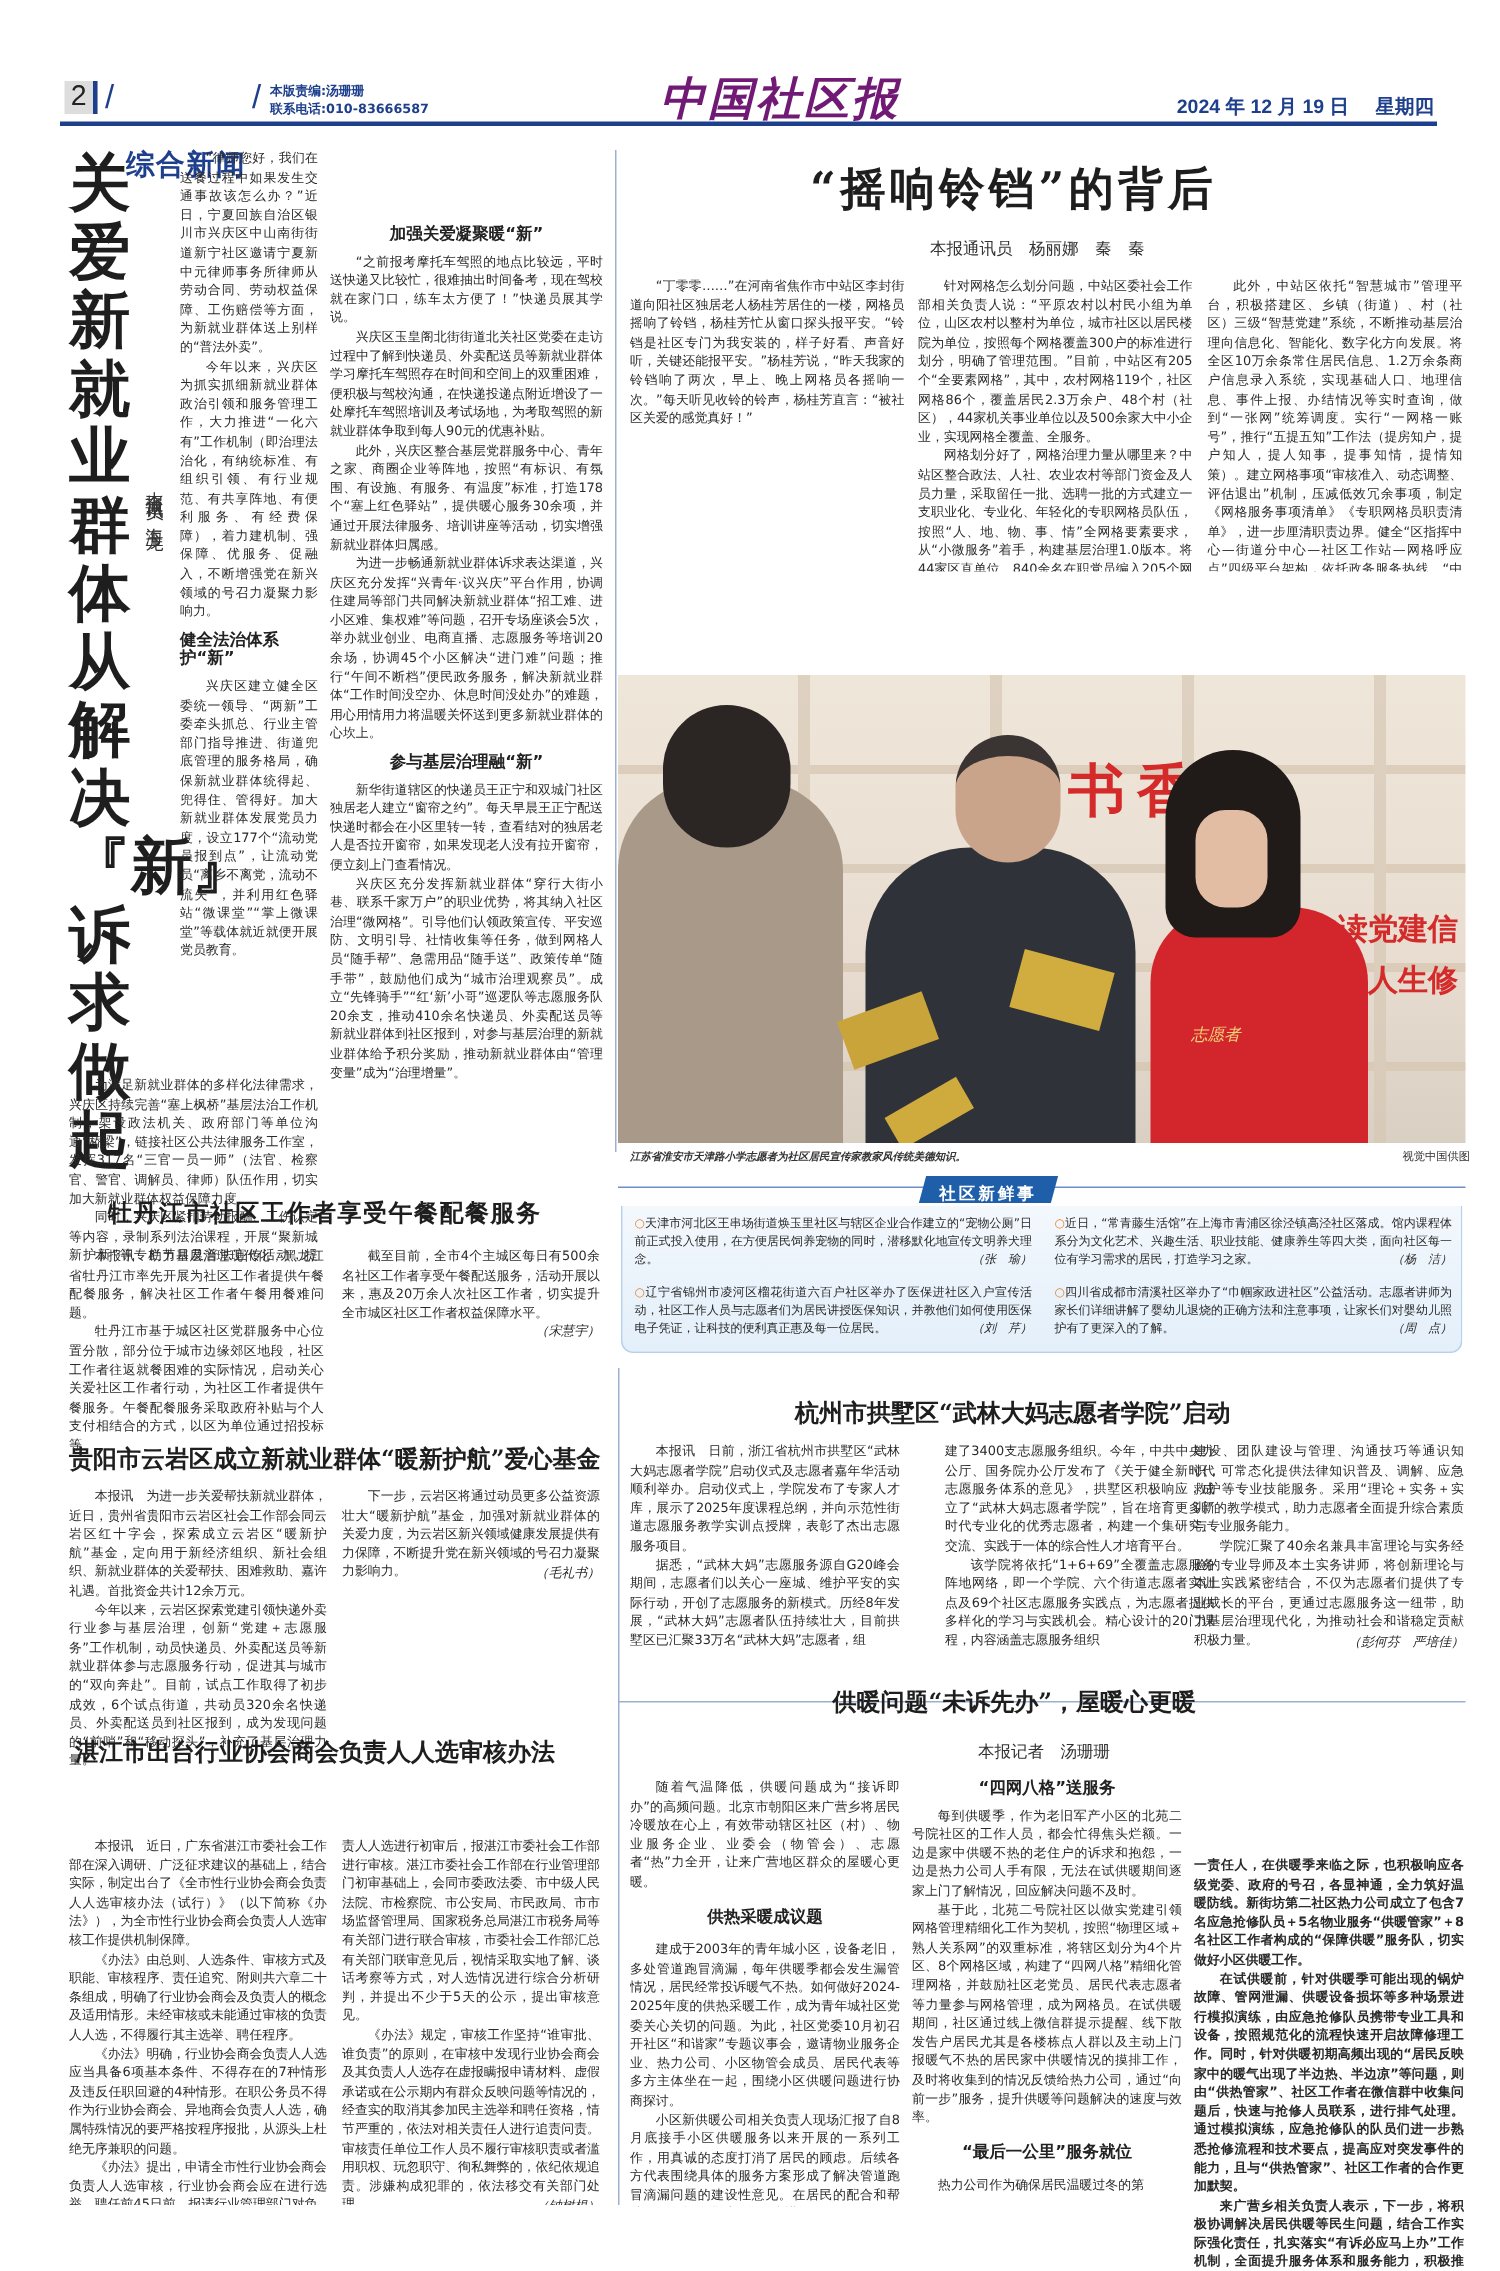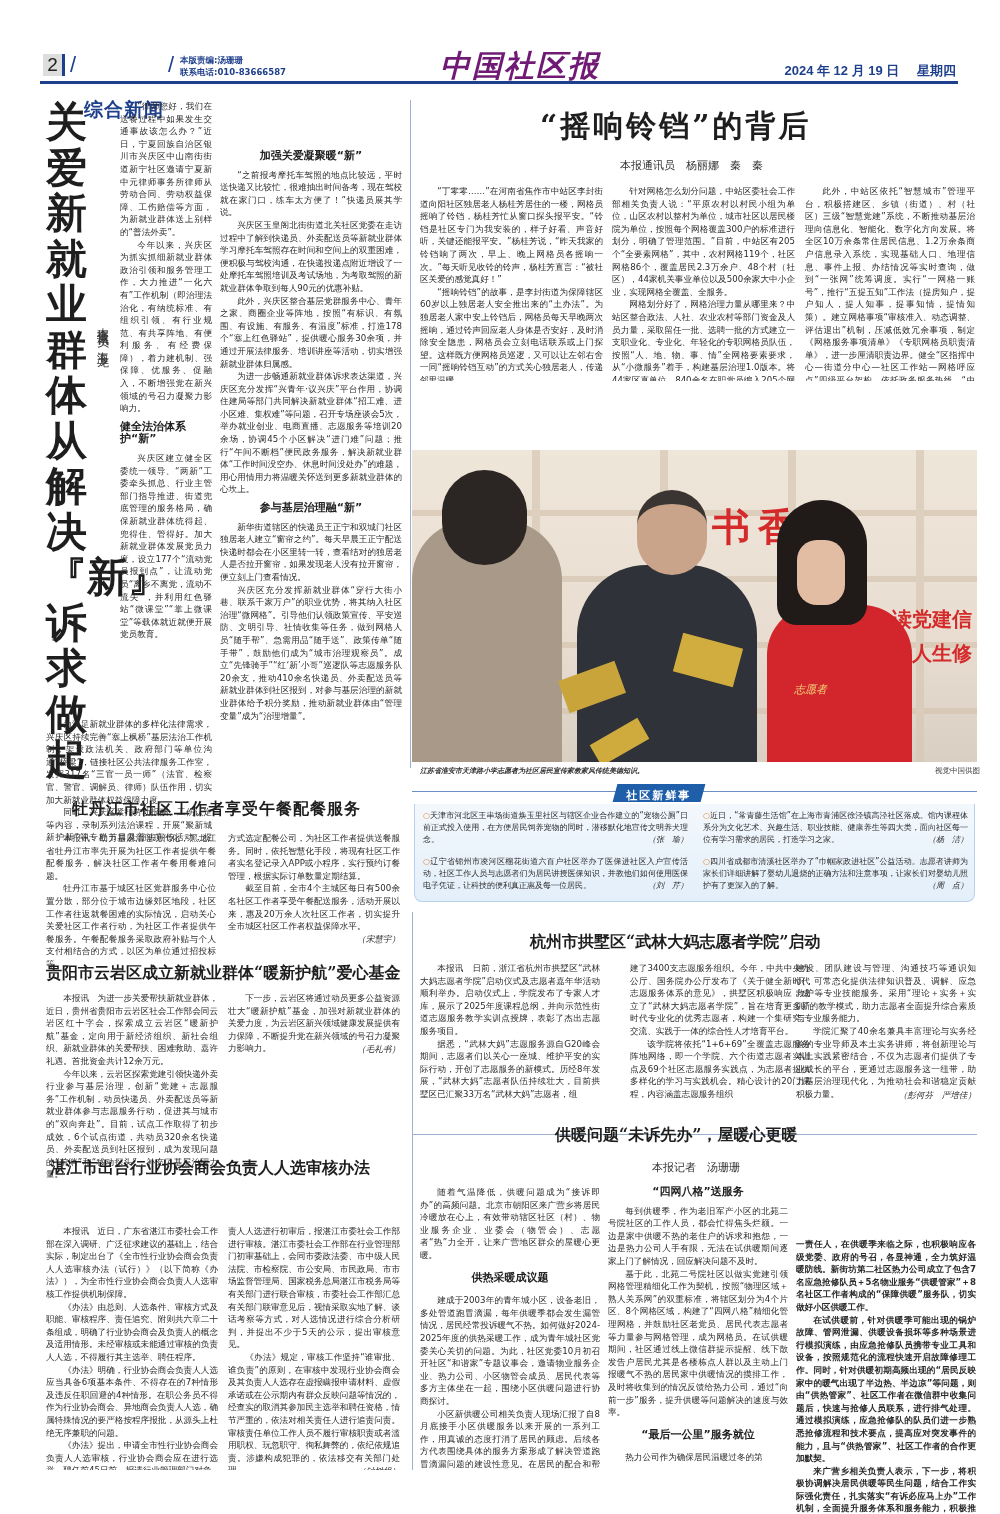--- a/index.html
+++ b/index.html
@@ -55,21 +55,20 @@
   <p>兴庆区充分发挥新就业群体“穿行大街小巷、联系千家万户”的职业优势，将其纳入社区治理“微网格”。引导他们认领政策宣传、平安巡防、文明引导、社情收集等任务，做到网格人员“随手帮”、急需用品“随手送”、政策传单“随手带”，鼓励他们成为“城市治理观察员”。成立“先锋骑手”“红‘新’小哥”巡逻队等志愿服务队20余支，推动410余名快递员、外卖配送员等新就业群体到社区报到，对参与基层治理的新就业群体给予积分奖励，推动新就业群体由“管理变量”成为“治理增量”。</p>
 </div>
 
 <div class="vline" style="left:410px;top:100px;height:668px;"></div>
 
 <div class="abs headline" style="left:540px;top:106px;font-size:30px;letter-spacing:3px;text-align:center;">“摇响铃铛”的背后</div>
 <div class="abs byline" style="left:620px;top:158px;">本报通讯员　杨丽娜　秦　秦</div>
 
 <div class="abs p" style="left:420px;top:185px;width:183px;height:196px;overflow:hidden;">
   <p>“丁零零……”在河南省焦作市中站区李封街道向阳社区独居老人杨桂芳居住的一楼，网格员摇响了铃铛，杨桂芳忙从窗口探头报平安。“铃铛是社区专门为我安装的，样子好看、声音好听，关键还能报平安。”杨桂芳说，“昨天我家的铃铛响了两次，早上、晚上网格员各摇响一次。”每天听见收铃的铃声，杨桂芳直言：“被社区关爱的感觉真好！”</p>
-  <p>“摇响铃铛”的故事，是李封街道为保障辖区60岁以上独居老人安全推出来的“土办法”。为独居老人家中安上铃铛后，网格员每天早晚两次摇响，通过铃声回应老人身体是否安好，及时消除安全隐患，网格员会立刻电话联系或上门探望。这样既方便网格员巡逻，又可以让左邻右舍一同“摇响铃铛互动”的方式关心独居老人，传递邻里温暖。</p>
 
 </div>
 <div class="abs p" style="left:612px;top:185px;width:183px;height:196px;overflow:hidden;">
   <p>针对网格怎么划分问题，中站区委社会工作部相关负责人说：“平原农村以村民小组为单位，山区农村以整村为单位，城市社区以居民楼院为单位，按照每个网格覆盖300户的标准进行划分，明确了管理范围。”目前，中站区有205个“全要素网格”，其中，农村网格119个，社区网格86个，覆盖居民2.3万余户、48个村（社区），44家机关事业单位以及500余家大中小企业，实现网格全覆盖、全服务。</p>
   <p>网格划分好了，网格治理力量从哪里来？中站区整合政法、人社、农业农村等部门资金及人员力量，采取留任一批、选聘一批的方式建立一支职业化、专业化、年轻化的专职网格员队伍，按照“人、地、物、事、情”全网格要素要求，从“小微服务”着手，构建基层治理1.0版本。将44家区直单位、840余名在职党员编入205个网格，整合片区民警、村医、维修工、理发师等人员，打造由700余人组成的“全要素网格服务员”队伍，形成“网格长＋专职网格员＋兼职网格员＋志愿者”的网格服务格局。</p>
 </div>
 <div class="abs p" style="left:805px;top:185px;width:170px;height:196px;overflow:hidden;">
   <p>此外，中站区依托“智慧城市”管理平台，积极搭建区、乡镇（街道）、村（社区）三级“智慧党建”系统，不断推动基层治理向信息化、智能化、数字化方向发展。将全区10万余条常住居民信息、1.2万余条商户信息录入系统，实现基础人口、地理信息、事件上报、办结情况等实时查询，做到“一张网”统筹调度。实行“一网格一账号”，推行“五提五知”工作法（提房知户，提户知人，提人知事，提事知情，提情知策）。建立网格事项“审核准入、动态调整、评估退出”机制，压减低效冗余事项，制定《网格服务事项清单》《专职网格员职责清单》，进一步厘清职责边界。健全“区指挥中心—街道分中心—社区工作站—网格呼应点”四级平台架构，依托政务服务热线、“中好办”小程序、网格化服务管理系统等，完善网格发现、社区呼叫、分级响应、协同处置工作机制，打通问题从反映到解决的全链条闭环通道。今年以来，共受理各类网格服务事项5010件，按期办结率达99.66%。</p>
 </div>
 
@@ -92,21 +91,20 @@
 </div>
 <div class="abs" style="left:420px;top:766px;font-size:7px;font-family:'DejaVu Serif',serif;font-style:italic;font-weight:bold;color:#333;">江苏省淮安市天津路小学志愿者为社区居民宣传家教家风传统美德知识。</div>
 <div class="abs" style="left:935px;top:766px;font-size:7.5px;font-family:'DejaVu Sans',sans-serif;color:#333;">视觉中国供图</div>
 
 <div class="abs headline" style="left:72px;top:799px;font-size:16px;letter-spacing:1px;">牡丹江市社区工作者享受午餐配餐服务</div>
 <div class="abs p" style="left:46px;top:832px;width:170px;">
   <p>本报讯　助力基层治理现代化，黑龙江省牡丹江市率先开展为社区工作者提供午餐配餐服务，解决社区工作者午餐用餐难问题。</p>
   <p>牡丹江市基于城区社区党群服务中心位置分散，部分位于城市边缘郊区地段，社区工作者往返就餐困难的实际情况，启动关心关爱社区工作者行动，为社区工作者提供午餐服务。午餐配餐服务采取政府补贴与个人支付相结合的方式，以区为单位通过招投标等</p>
 </div>
 <div class="abs p" style="left:228px;top:832px;width:172px;">
-  <p style="text-indent:0;">方式选定配餐公司，为社区工作者提供送餐服务。同时，依托智慧化手段，将现有社区工作者实名登记录入APP或小程序，实行预约订餐管理，根据实际订单数量定期结算。</p>
   <p>截至目前，全市4个主城区每日有500余名社区工作者享受午餐配送服务，活动开展以来，惠及20万余人次社区工作者，切实提升全市城区社区工作者权益保障水平。</p>
   <div class="sign">（宋慧宇）</div>
 </div>
 
 <div class="abs" style="left:412px;top:791px;width:565px;height:1px;background:#6c8fc4;"></div>
 <div class="abs" style="left:615px;top:784px;width:88px;height:18px;background:#1f5ea8;transform:skewX(-15deg);text-align:center;">
   <span style="display:inline-block;transform:skewX(15deg);color:#fff;font-family:'DejaVu Sans',sans-serif;font-weight:bold;font-size:11px;line-height:18px;letter-spacing:2px;">社区新鲜事</span>
 </div>
 <div class="abs" style="left:414px;top:804px;width:561px;height:98px;background:linear-gradient(180deg,#f3f8fd,#e3effa);border:1px solid #b9d0ea;border-top:none;border-radius:0 0 8px 8px;">
   <div class="abs p" style="left:8px;top:6px;width:265px;font-size:8px;line-height:12px;">

